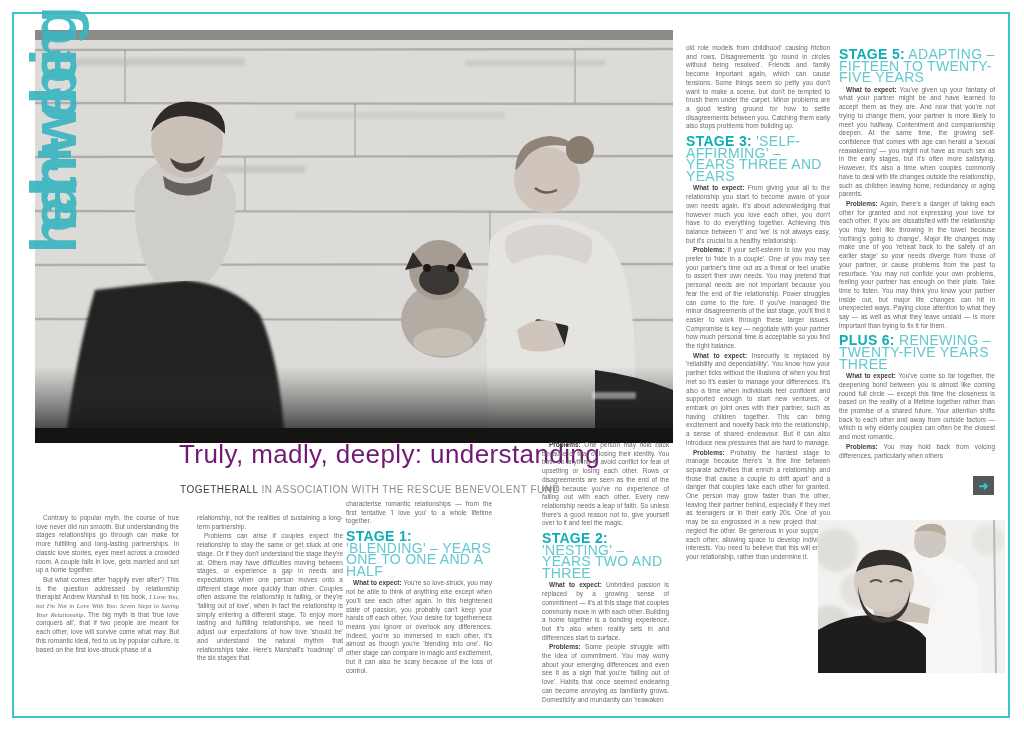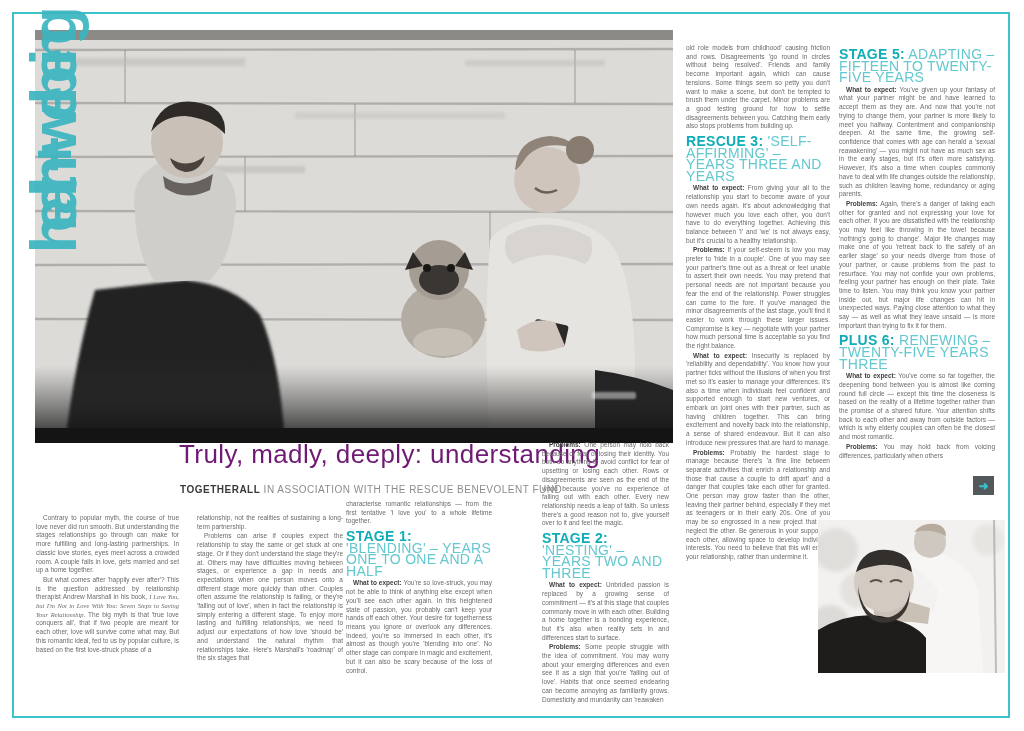--- a/index.html
+++ b/index.html
@@ -15,21 +15,21 @@
   
   .vlabel{position:absolute;left:28px;top:24px;width:56px;height:345px;overflow:visible;}
   .vlabel span{display:block;writing-mode:vertical-rl;transform:rotate(180deg);
         font-weight:700;font-size:64px;line-height:52px;letter-spacing:-18px;
         color:#3cb6c0;opacity:.93;white-space:nowrap;}
   
   .title{position:absolute;left:179px;top:440px;width:500px;
          font-size:26px;line-height:28px;font-weight:300;color:#701a75;letter-spacing:.4px;}
   .kicker{position:absolute;left:180px;top:484px;width:480px;font-size:10px;
           letter-spacing:.5px;color:#8c8c8c;}
-  .kicker b{color:#3a3a3a;font-weight:700;}
+  .kicker b{color:#3a3a3a;font-weight:400;}
   
   .col{position:absolute;font-size:6.5px;line-height:8.7px;color:#6a6a6a;
        text-align:justify;overflow:hidden;}
   .col p{margin:0 0 1px 0;}
   .col p.ind{text-indent:7px;}
   .col h3{margin:5px 0 2px 0;font-size:14px;line-height:11.6px;letter-spacing:.3px;
           text-align:left;font-weight:700;}
   .col h3 .hs{color:#0fadb8;}
   .col h3 .hr{color:#63c8cf;font-weight:400;}
   .lead{font-weight:700;color:#3f3f3f;}
@@ -149,21 +149,21 @@
       <p class="ind"><span class="lead">What to expect:</span><span class="normal"> You're so love-struck, you may not be able to think of anything else except when you'll see each other again. In this heightened state of passion, you probably can't keep your hands off each other. Your desire for togetherness means you ignore or overlook any differences. Indeed, you're so immersed in each other, it's almost as though you're 'blending into one'. No other stage can compare in magic and excitement, but it can also be scary because of the loss of control.</span></p>
     </div>
   <div class="col" id="col-4">
       <p class="ind"><span class="lead">Problems:</span><span class="normal"> One person may hold back because of fear of losing their identity. You both do anything to avoid conflict for fear of upsetting or losing each other. Rows or disagreements are seen as the end of the world because you've no experience of falling out with each other. Every new relationship needs a leap of faith. So unless there's a good reason not to, give yourself over to it and feel the magic.</span></p>
       <h3><span class="hs">STAGE 2:</span><span class="hr"> 'NESTING' – YEARS TWO AND THREE</span></h3>
       <p class="ind"><span class="lead">What to expect:</span><span class="normal"> Unbridled passion is replaced by a growing sense of commitment — it's at this stage that couples commonly move in with each other. Building a home together is a bonding experience, but it's also when reality sets in and differences start to surface.</span></p>
       <p class="ind"><span class="lead">Problems:</span><span class="normal"> Some people struggle with the idea of commitment. You may worry about your emerging differences and even see it as a sign that you're 'falling out of love'. Habits that once seemed endearing can become annoying as familiarity grows. Domesticity and mundanity can 'reawaken</span></p>
     </div>
   <div class="col" id="col-5">
       <p><span class="normal">old role models from childhood' causing friction and rows. Disagreements 'go round in circles without being resolved'. Friends and family become important again, which can cause tensions. Some things seem so petty you don't want to make a scene, but don't be tempted to brush them under the carpet. Minor problems are a good testing ground for how to settle disagreements between you. Catching them early also stops problems from building up.</span></p>
-      <h3><span class="hs">RESCUE 3:</span><span class="hr"> 'SELF-AFFIRMING' – YEARS THREE AND YEARS</span></h3>
+      <h3><span class="hs">STAGE 3:</span><span class="hr"> 'SELF-AFFIRMING' – YEARS THREE AND YEARS</span></h3>
       <p class="ind"><span class="lead">What to expect:</span><span class="normal"> From giving your all to the relationship you start to become aware of your own needs again. It's about acknowledging that however much you love each other, you don't have to do everything together. Achieving this balance between 'I' and 'we' is not always easy, but it's crucial to a healthy relationship.</span></p>
       <p class="ind"><span class="lead">Problems:</span><span class="normal"> If your self-esteem is low you may prefer to 'hide in a couple'. One of you may see your partner's time out as a threat or feel unable to assert their own needs. You may pretend that personal needs are not important because you fear the end of the relationship. Power struggles can come to the fore. If you've managed the minor disagreements of the last stage, you'll find it easier to work through these larger issues. Compromise is key — negotiate with your partner how much personal time is acceptable so you find the right balance.</span></p>
       <p class="ind"><span class="lead">What to expect:</span><span class="normal"> Insecurity is replaced by 'reliability and dependability'. You know how your partner ticks without the illusions of when you first met so it's easier to manage your differences. It's also a time when individuals feel confident and supported enough to start new ventures, or embark on joint ones with their partner, such as having children together. This can bring excitement and novelty back into the relationship, a sense of shared endeavour. But it can also introduce new pressures that are hard to manage.</span></p>
       <p class="ind"><span class="lead">Problems:</span><span class="normal"> Probably the hardest stage to manage because there's 'a fine line between separate activities that enrich a relationship and those that cause a couple to drift apart' and a danger that couples take each other for granted. One person may grow faster than the other, leaving their partner behind, especially if they met as teenagers or in their early 20s. One of you may be so engrossed in a new project that you neglect the other. Be generous in your support of each other, allowing space to develop individual interests. You need to believe that this will enrich your relationship, rather than undermine it.</span></p>
     </div>
   <div class="col" id="col-6">
       <h3><span class="hs">STAGE 5:</span><span class="hr"> ADAPTING – FIFTEEN TO TWENTY-FIVE YEARS</span></h3>
       <p class="ind"><span class="lead">What to expect:</span><span class="normal"> You've given up your fantasy of what your partner might be and have learned to accept them as they are. And now that you're not trying to change them, your partner is more likely to meet you halfway. Contentment and companionship deepen. At the same time, the growing self-confidence that comes with age can herald a 'sexual reawakening' — you might not have as much sex as in the early stages, but it's often more satisfying. However, it's also a time when couples commonly have to deal with life changes outside the relationship, such as children leaving home, redundancy or aging parents.</span></p>
       <p class="ind"><span class="lead">Problems:</span><span class="normal"> Again, there's a danger of taking each other for granted and not expressing your love for each other. If you are dissatisfied with the relationship you may feel like throwing in the towel because 'nothing's going to change'. Major life changes may make one of you 'retreat back to the safety of an earlier stage' so your needs diverge from those of your partner, or cause problems from the past to resurface. You may not confide your own problems, feeling your partner has enough on their plate. Take time to listen. You may think you know your partner inside out, but major life changes can hit in unexpected ways. Paying close attention to what they say — as well as what they leave unsaid — is more important than trying to fix it for them.</span></p>
       <h3><span class="hs">PLUS 6:</span><span class="hr"> RENEWING – TWENTY-FIVE YEARS THREE</span></h3>

